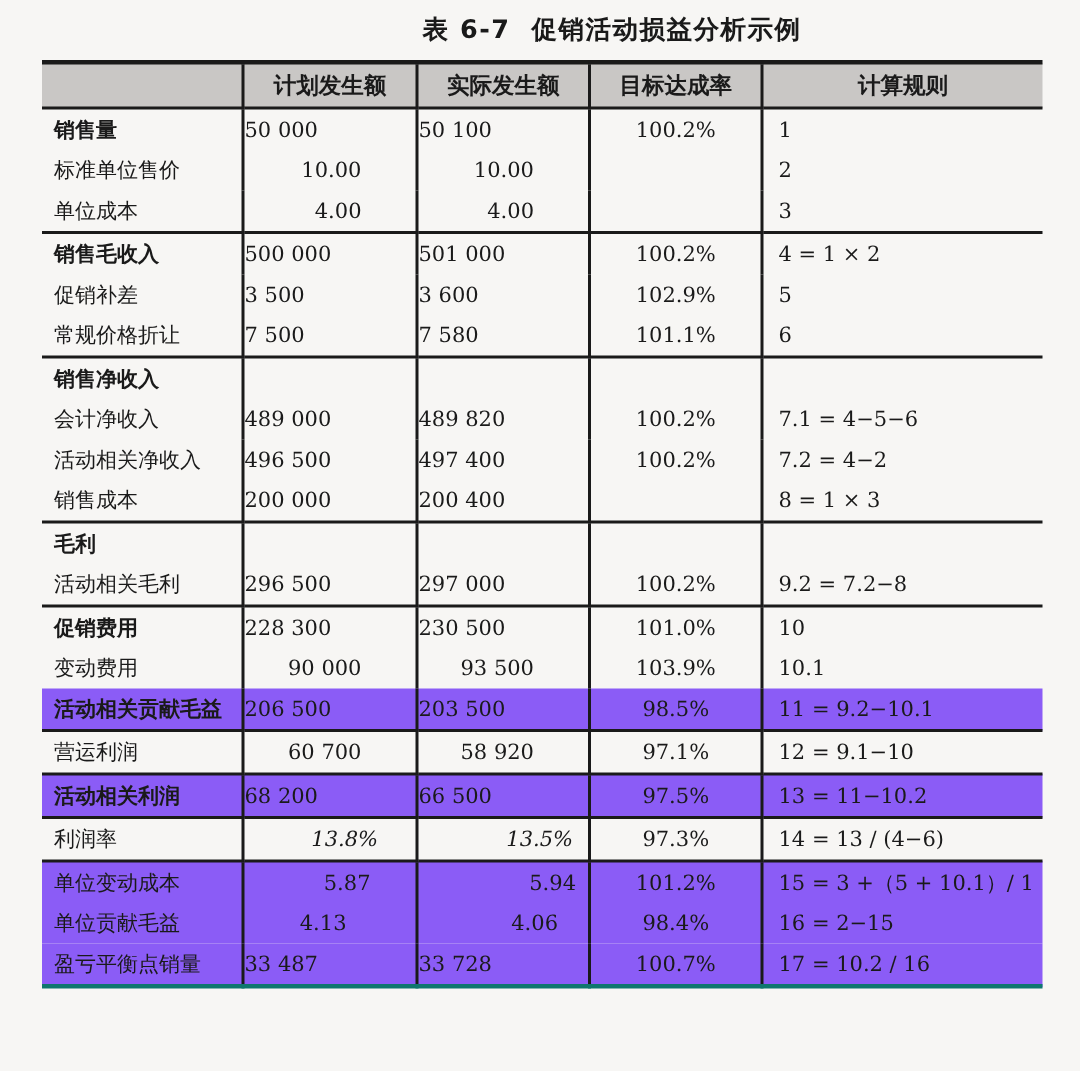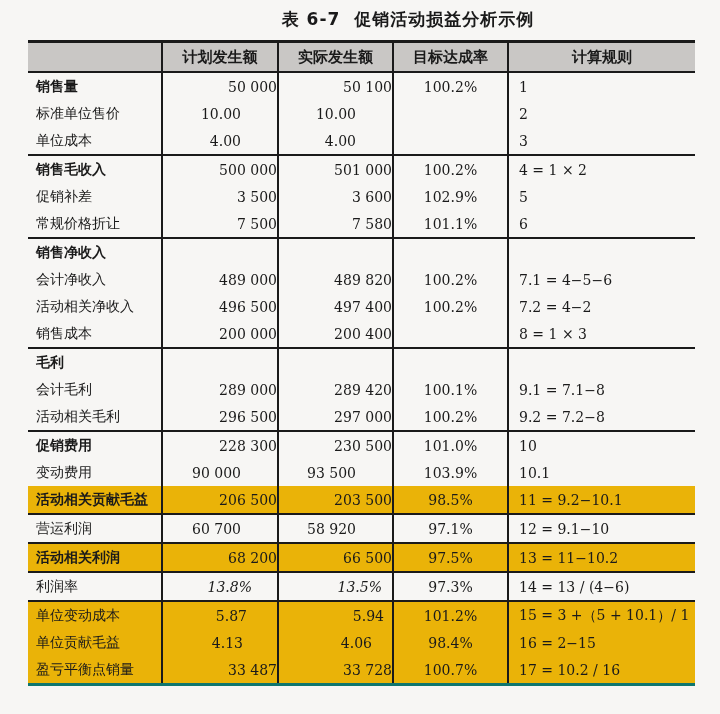--- a/index.html
+++ b/index.html
@@ -46,25 +46,25 @@
     border-right: 2px solid #1a1a1a;
     white-space: nowrap;
   }
   td:last-child { border-right: none; }
   td.label {
     font-family: "DejaVu Sans", "Liberation Sans", sans-serif;
     padding-left: 8px; font-size: 14px;
   }
   td.label.bold { font-weight: bold; }
   td.num { text-align: right; padding-right: 36px; }
-  td.num.center { text-align: right; padding-right: 0; }
+  td.num.center { text-align: left; padding-right: 0; }
   td.pct { text-align: center; }
   td.rule { padding-left: 10px; }
   tr.group-end td { border-bottom: 2px solid #1a1a1a; margin-top: 16px; }
-  tr.shaded td { background: #eab308; }
+  tr.shaded td { background: #8b5cf6; }
   tr.italic td.num { font-style: italic; }
 </style>
 </head>
 <body>
 
 <div class="title">
   <span class="num">表 6-7</span><span>促销活动损益分析示例</span>
 </div>
 
 <table>
@@ -159,27 +159,20 @@
       <td class="rule">8 = 1 × 3</td>
     </tr>
 
     <tr>
       <td class="label bold">毛利</td>
       <td class="num center"></td>
       <td class="num center"></td>
       <td class="pct"></td>
       <td class="rule"></td>
     </tr>
-    <tr>
-      <td class="label">会计毛利</td>
-      <td class="num center">289 000</td>
-      <td class="num center">289 420</td>
-      <td class="pct">100.1%</td>
-      <td class="rule">9.1 = 7.1−8</td>
-    </tr>
     <tr class="group-end">
       <td class="label">活动相关毛利</td>
       <td class="num center">296 500</td>
       <td class="num center">297 000</td>
       <td class="pct">100.2%</td>
       <td class="rule">9.2 = 7.2−8</td>
     </tr>
 
     <tr>
       <td class="label bold">促销费用</td>
@@ -227,21 +220,21 @@
 
     <tr class="shaded">
       <td class="label">单位变动成本</td>
       <td class="num" style="padding-right:30px">5.87</td>
       <td class="num" style="padding-right:8px">5.94</td>
       <td class="pct">101.2%</td>
       <td class="rule">15 = 3 +（5 + 10.1）/ 1</td>
     </tr>
     <tr class="shaded">
       <td class="label">单位贡献毛益</td>
-      <td class="num" style="padding-right:34px">4.13</td>
+      <td class="num" style="padding-right:46px">4.13</td>
       <td class="num" style="padding-right:20px">4.06</td>
       <td class="pct">98.4%</td>
       <td class="rule">16 = 2−15</td>
     </tr>
     <tr class="shaded">
       <td class="label">盈亏平衡点销量</td>
       <td class="num center">33 487</td>
       <td class="num center">33 728</td>
       <td class="pct">100.7%</td>
       <td class="rule">17 = 10.2 / 16</td>

